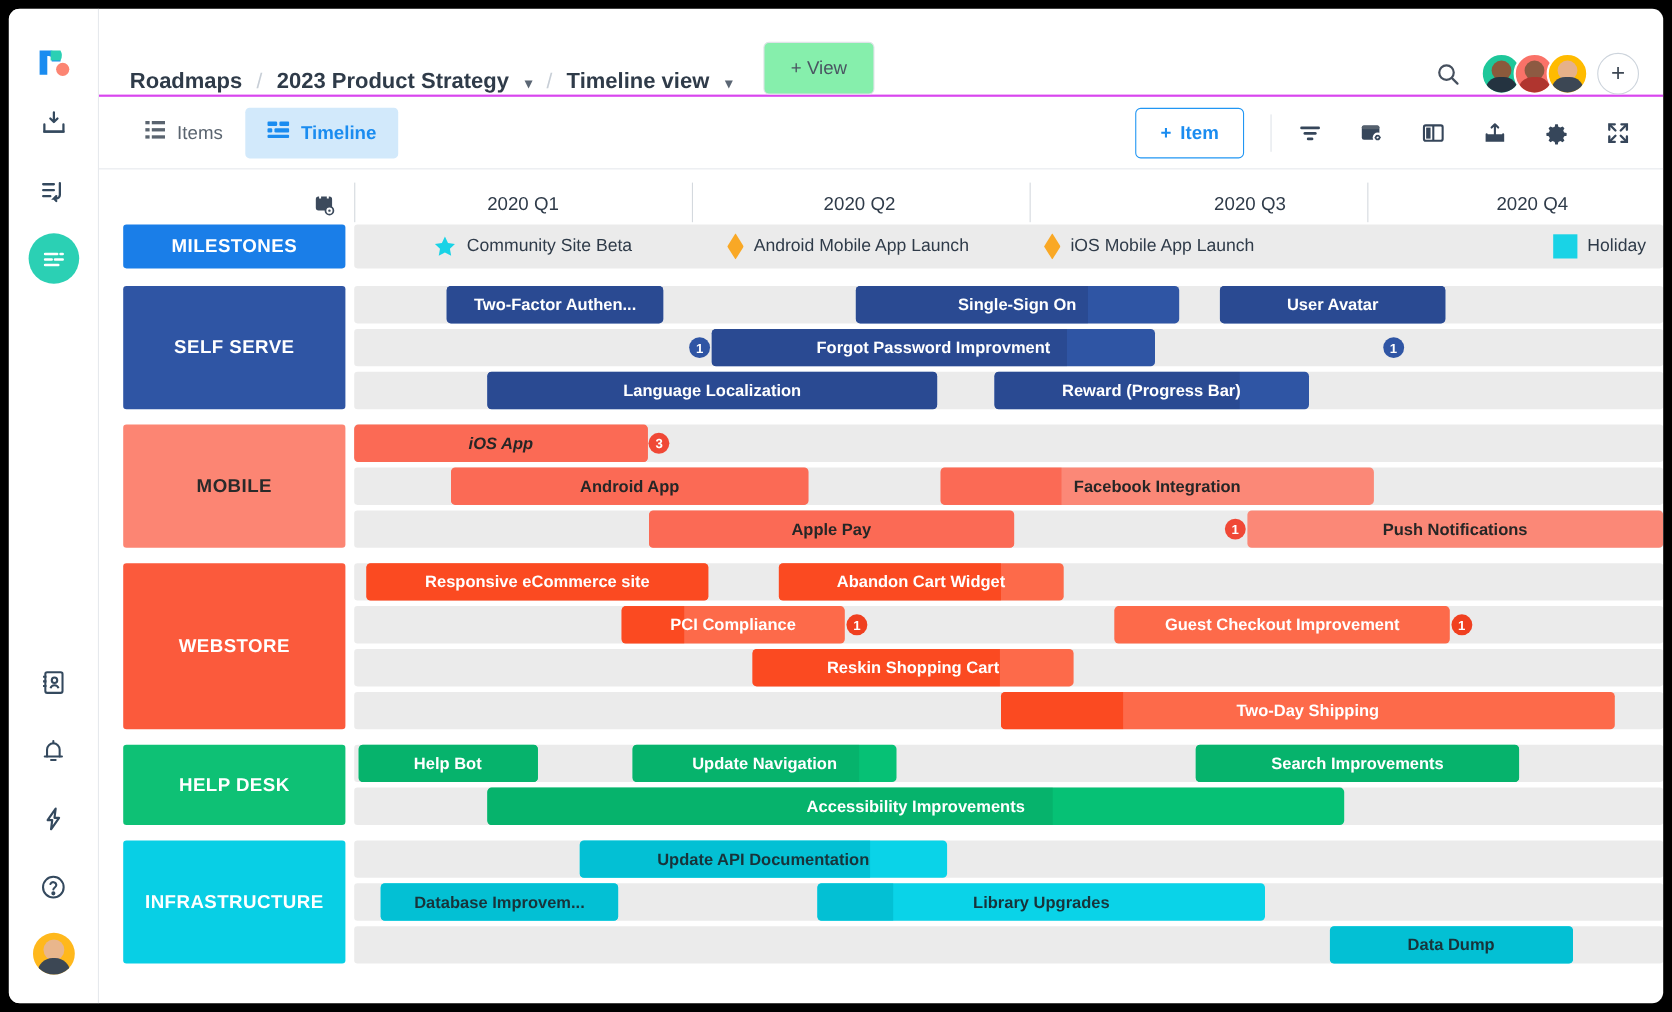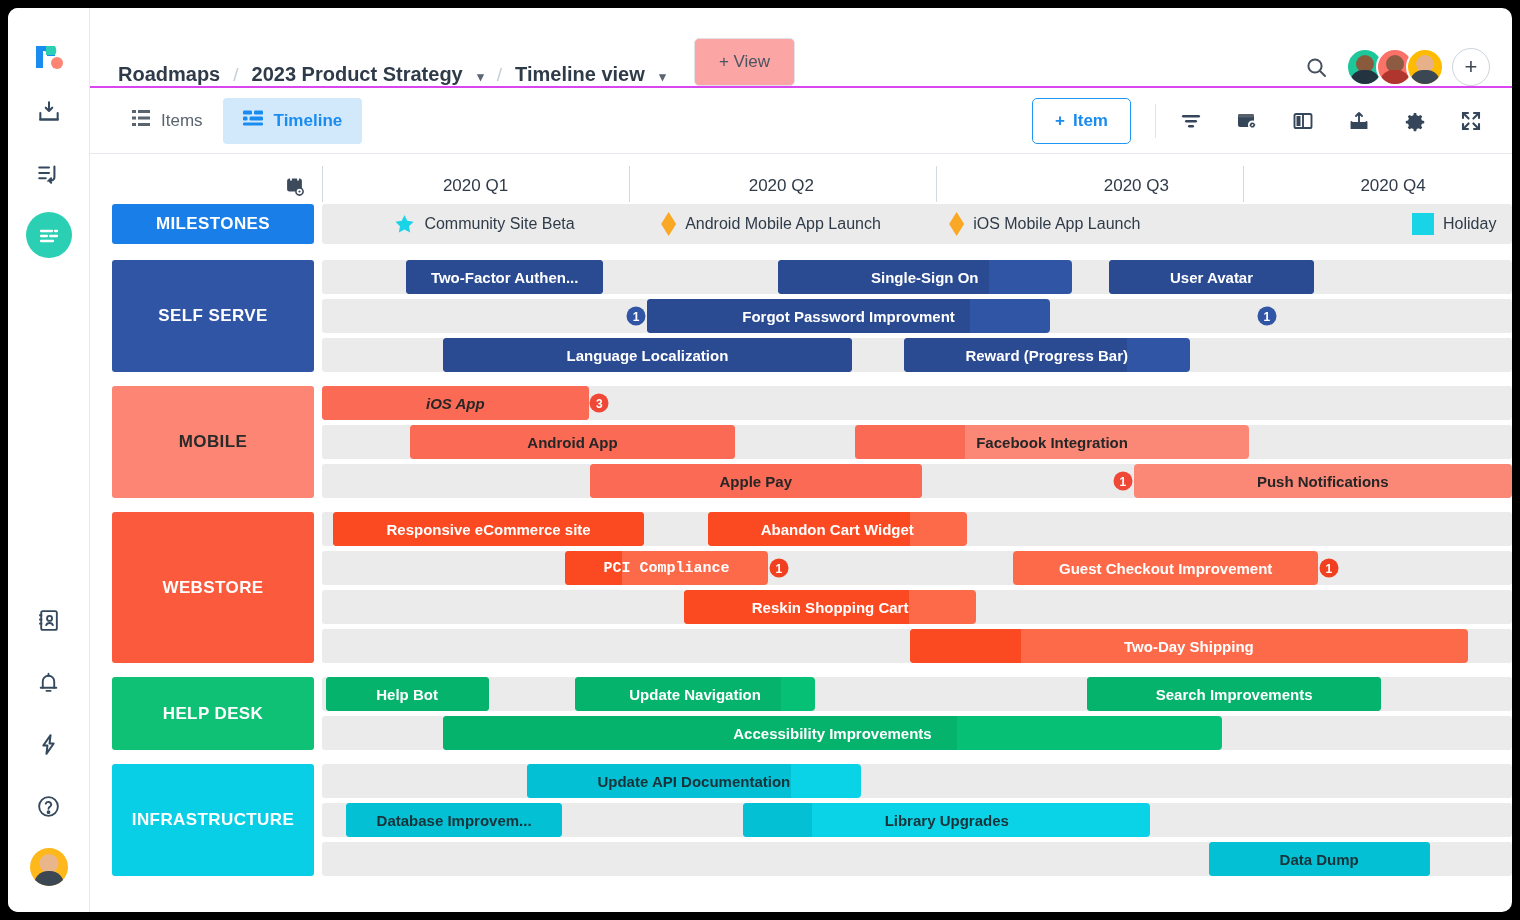--- a/index.html
+++ b/index.html
@@ -68,21 +68,21 @@
     padding: 0 22px 0 28px;
     flex: 0 0 80px;
   }
   .crumb { font-size: 20px; color: #2f3b49; font-weight: bold; white-space: nowrap; cursor: pointer; }
   .crumb-sep { color: #c7ced6; font-size: 19px; margin: 0 13px; }
   .caret { display: inline-block; margin-left: 9px; color: #5b6674; font-size: 13px; }
   .view-btn {
     margin-left: 28px;
     border: 1px solid #dfe3e8;
     border-radius: 5px;
-    background: #fca5a5;
+    background: #86efac;
     height: 48px;
     padding: 16px 24px;
     font-size: 17px;
     color: #4a5562;
     display: flex; align-items: center;
     cursor: pointer;
   }
   .topbar-right { margin-left: auto; display: flex; align-items: center; gap: 0; }
   .search-ic { color: #46505e; margin-right: 18px; cursor: pointer; display:flex; }
   .avatars { display: flex; align-items: center; }
@@ -528,21 +528,21 @@
                 <div class="bar" style="left: 0.9%; width: 26.2%; background: rgb(253, 106, 74); color: rgb(255, 255, 255);">
                   <div class="fill" style="width: 100%; background: rgb(251, 74, 33);"></div>
                   <span class="lbl">Responsive eCommerce site</span>
                 </div>
                 <div class="bar" style="left: 32.4%; width: 21.8%; background: rgb(253, 106, 74); color: rgb(255, 255, 255);">
                   <div class="fill" style="width: 78%; background: rgb(251, 74, 33);"></div>
                   <span class="lbl">Abandon Cart Widget</span>
                 </div>
               </div>
               <div class="lane">
-                <div class="bar" style="left: 20.4%; width: 17.1%; background: rgb(253, 106, 74); color: rgb(255, 255, 255); font-family: Liberation Mono, monospace;">
+                <div class="bar" style="left: 20.4%; width: 17.1%; background: rgb(253, 106, 74); color: rgb(255, 255, 255);">
                   <div class="fill" style="width: 28%; background: rgb(251, 74, 33);"></div>
                   <span class="lbl">PCI Compliance</span>
                 </div>
                 <div class="badge" style="background: rgb(240, 64, 32); left: 38.4%;">1</div>
                 <div class="bar" style="left: 58.1%; width: 25.6%; background: rgb(253, 106, 74); color: rgb(255, 255, 255);">
                   <span class="lbl">Guest Checkout Improvement</span>
                 </div>
                 <div class="badge" style="background: rgb(240, 64, 32); left: 84.6%;">1</div>
               </div>
               <div class="lane">

